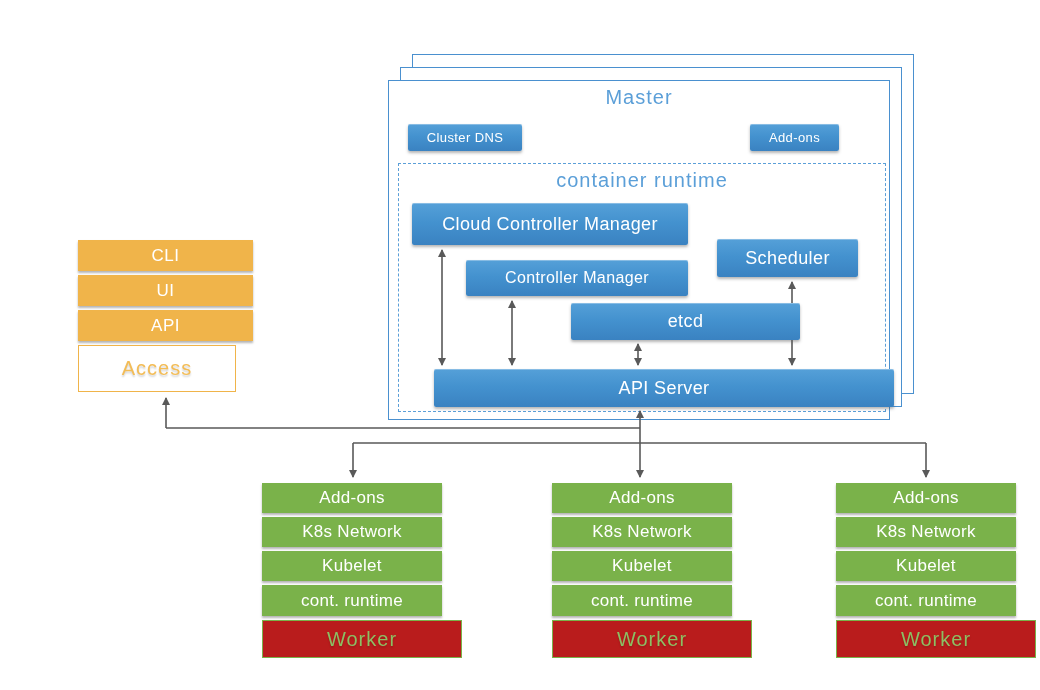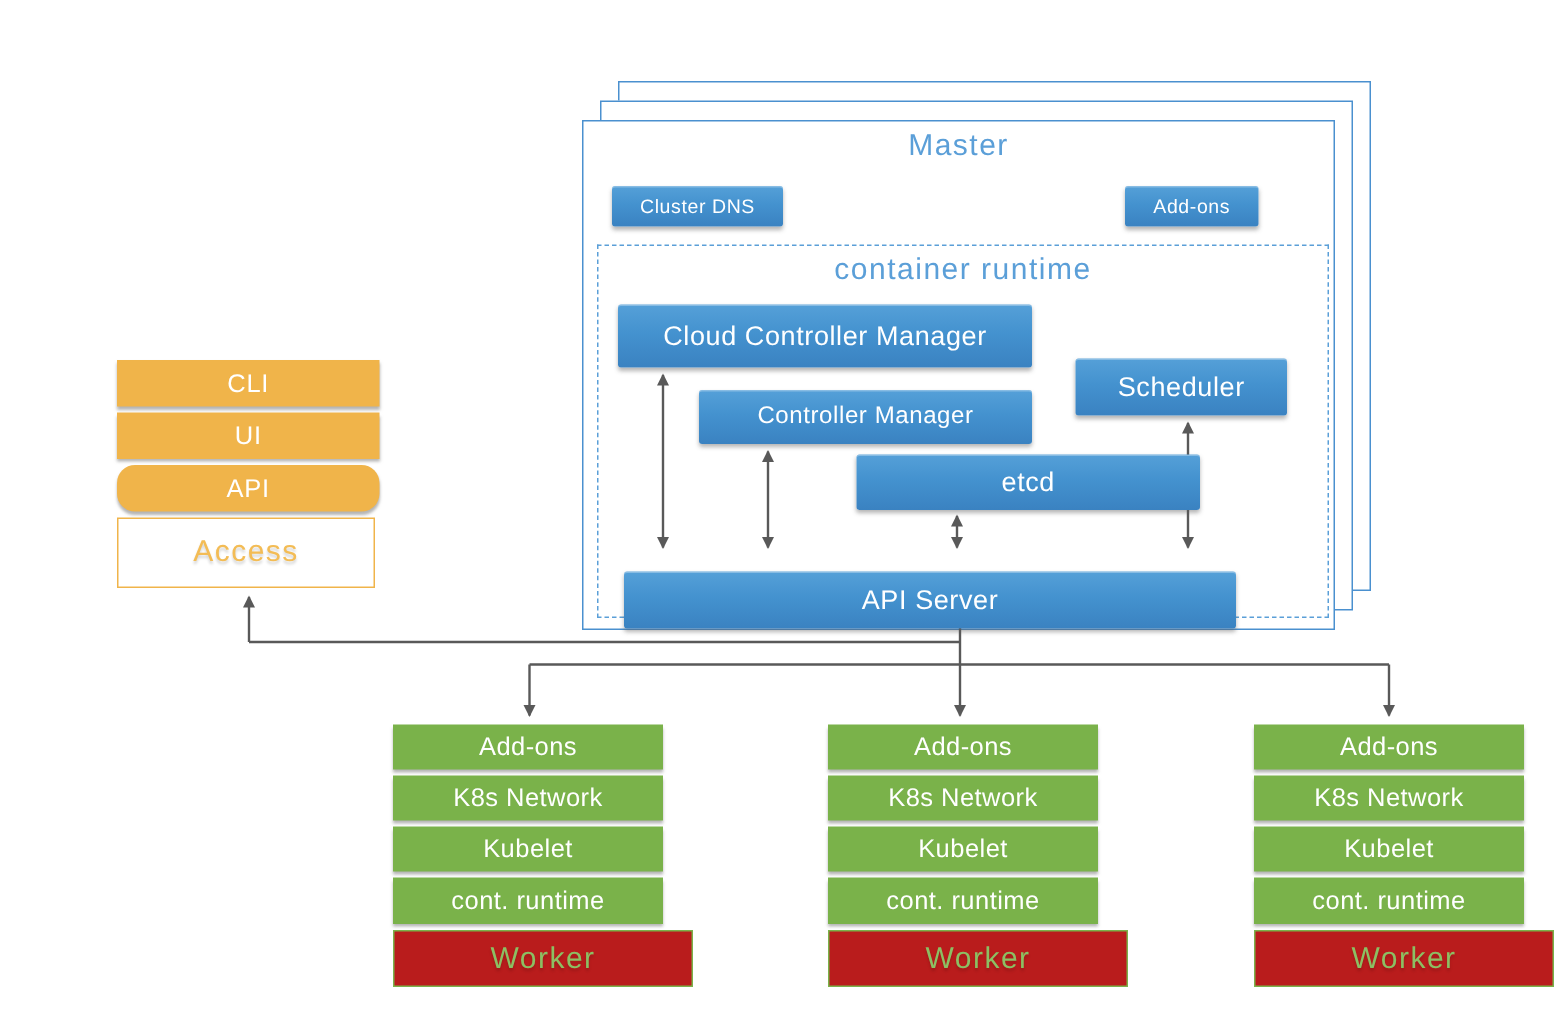--- a/index.html
+++ b/index.html
@@ -25,30 +25,30 @@
     background:linear-gradient(180deg,var(--box-blue-top,#55a0d8) 0%,#4492cf 45%,var(--box-blue-bottom,#3a82c1) 100%);
     color:#fff;border-radius:2px;letter-spacing:.4px;
     box-shadow:0 2px 3px rgba(90,90,90,.45), inset 0 1px 0 rgba(255,255,255,.3);
   }
   .btn-cluster-dns{left:408px;top:124px;width:114px;height:27px;font-size:13px;}
   .btn-addons{left:750px;top:124px;width:89px;height:27px;font-size:13px;}
   .box-ccm{left:412px;top:203px;width:276px;height:42px;font-size:18px;}
   .box-cm{left:466px;top:260px;width:222px;height:36px;font-size:16px;}
   .box-scheduler{left:717px;top:239px;width:141px;height:38px;font-size:18px;}
   .box-etcd{left:525px;top:303px;width:229px;height:37px;font-size:18px;margin-left:46px;}
-  .box-api{left:416px;top:369px;width:408px;height:38px;font-size:18px;margin-top:12px;}
+  .box-api{left:434px;top:369px;width:460px;height:38px;font-size:18px;}
   
   .orangerow{
     display:flex;align-items:center;justify-content:center;z-index:6;
     left:78px;width:175px;height:31px;background:var(--orange,#f0b44a);color:#fff;
     font-size:17px;letter-spacing:.5px;box-shadow:0 2px 2px rgba(120,120,120,.55);
   }
-  .access-cli{top:240px;} .access-ui{top:275px;} .access-api{top:310px;border-radius:12px;}
+  .access-cli{top:240px;} .access-ui{top:275px;} .access-api{top:310px;}
   .access-label{
-    left:78px;top:345px;width:172px;height:47px;display:flex;align-items:center;justify-content:center;
+    left:78px;top:345px;width:158px;height:47px;display:flex;align-items:center;justify-content:center;
     background:#fff;border:1.5px solid var(--orange,#f0b44a);color:var(--orange-text,#f3bc55);
     font-size:20px;letter-spacing:1px;z-index:6;text-shadow:0 2px 2px rgba(0,0,0,.18);
   }
   
   .greenrow{
     display:flex;align-items:center;justify-content:center;z-index:6;
     width:180px;height:30px;background:var(--green,#7ab24a);color:#fff;
     font-size:17px;letter-spacing:.3px;box-shadow:0 2px 2px rgba(120,120,120,.55);
   }
   .w1{left:262px;} .w2{left:552px;} .w3{left:836px;}

